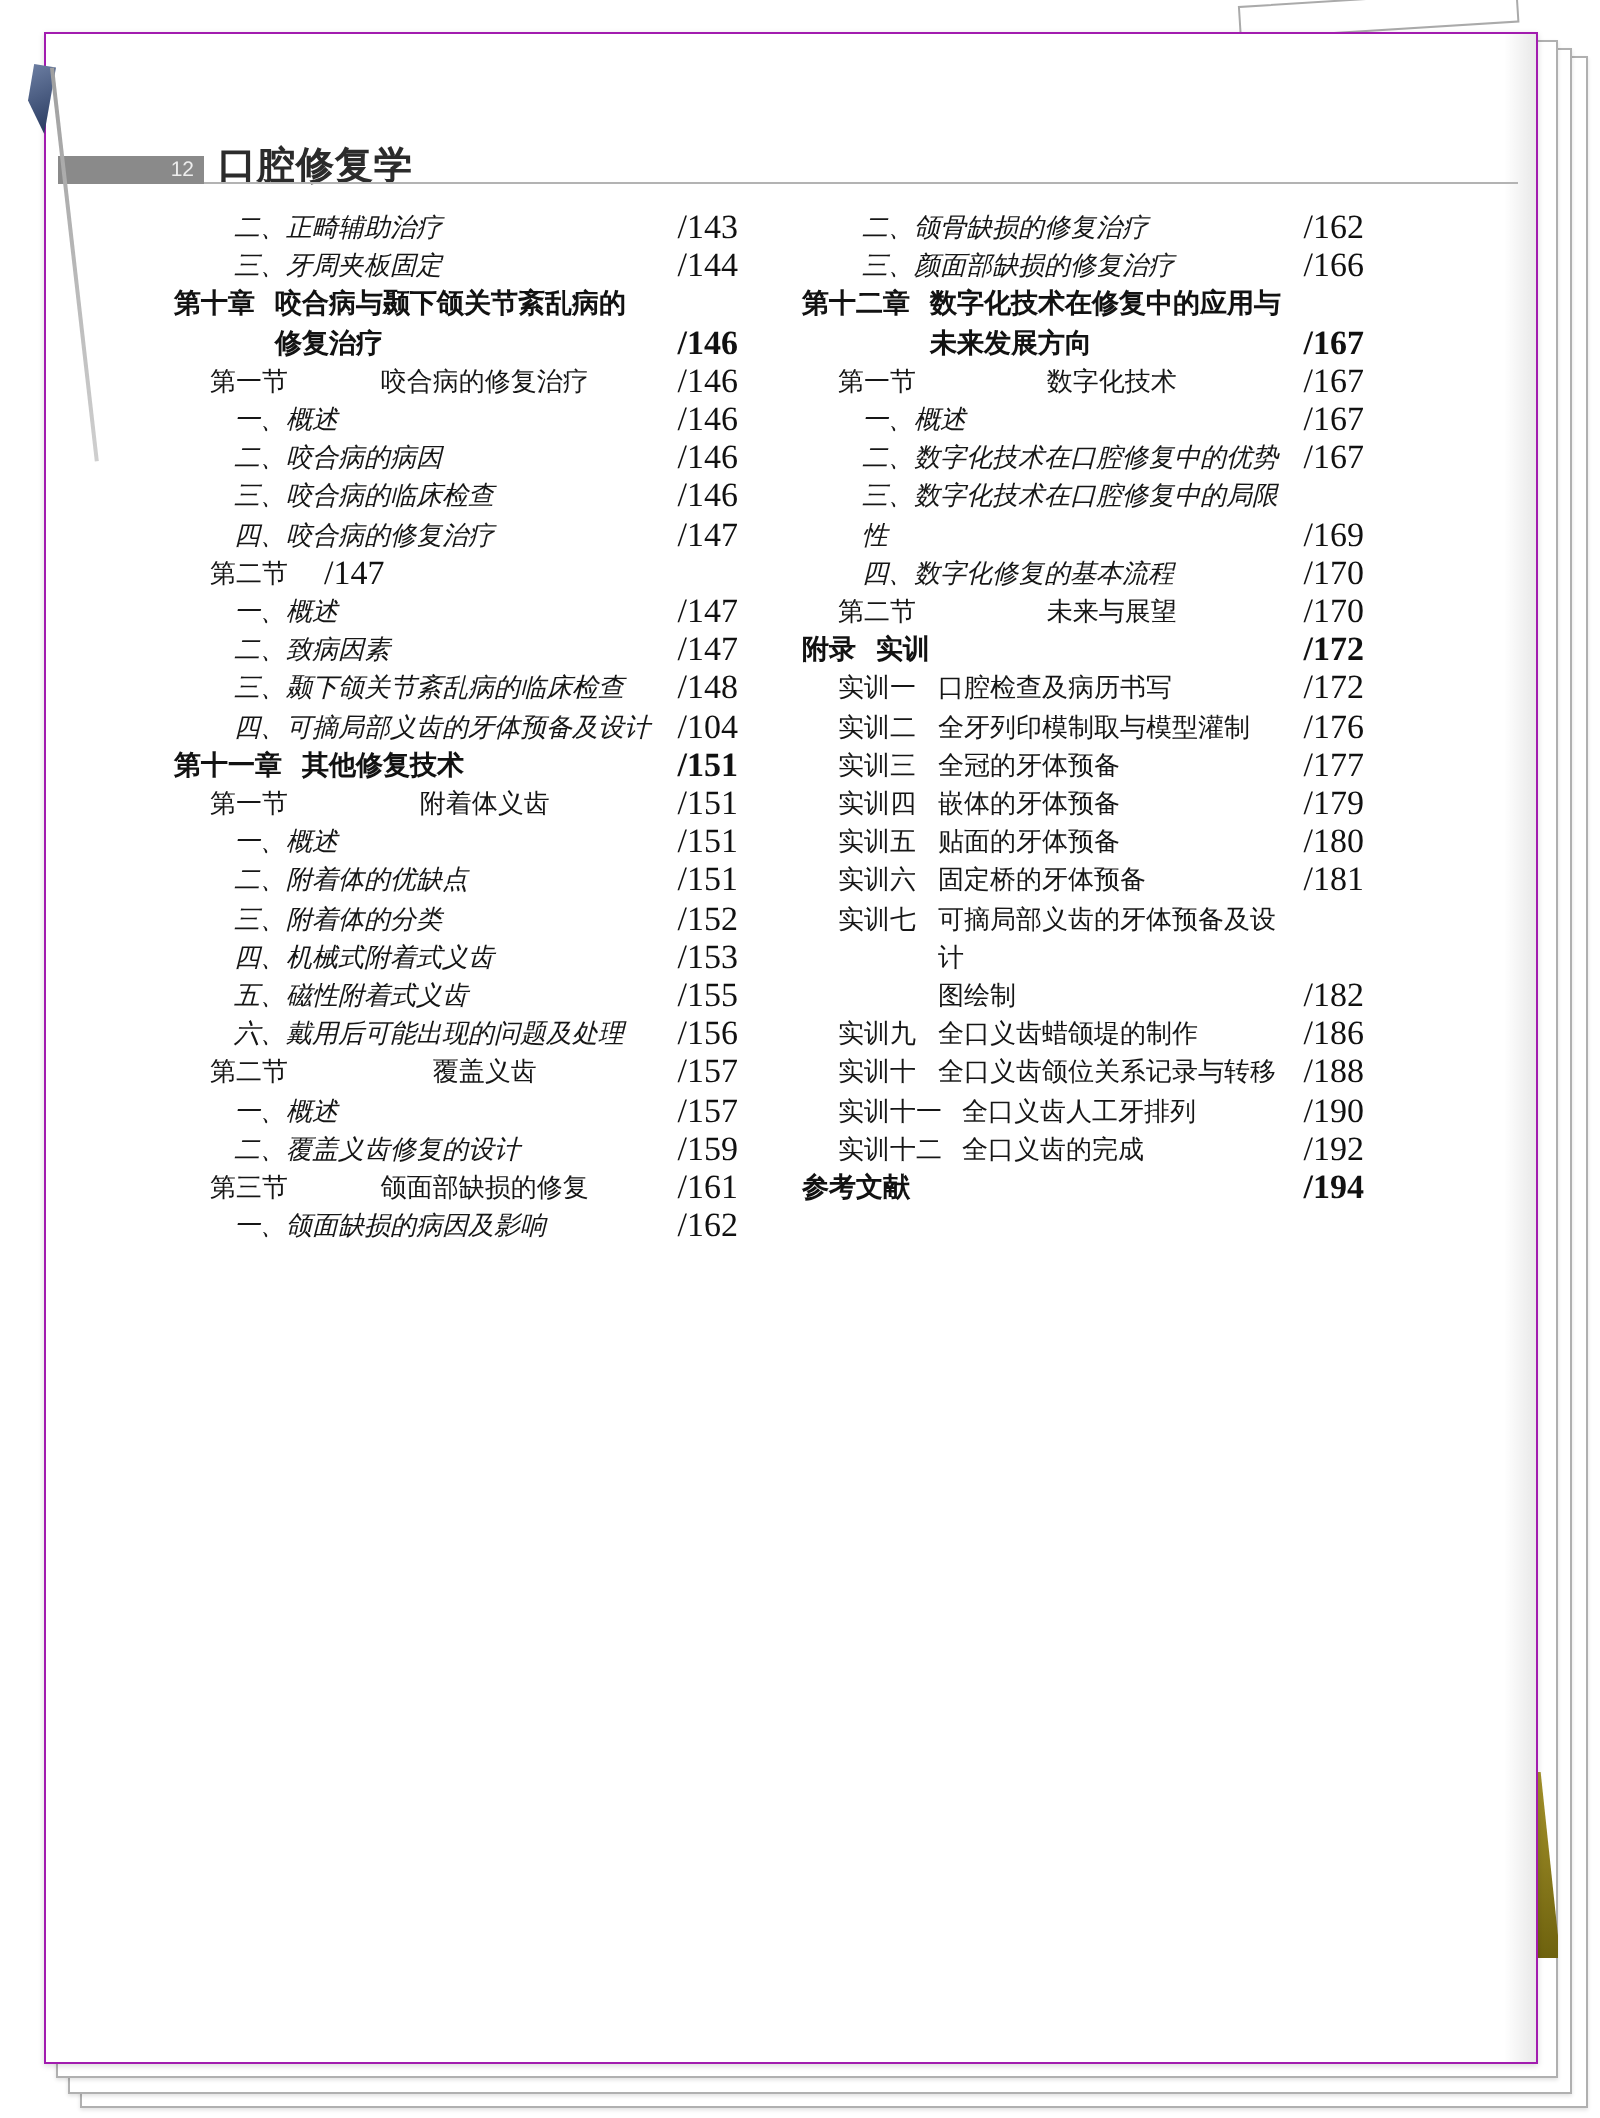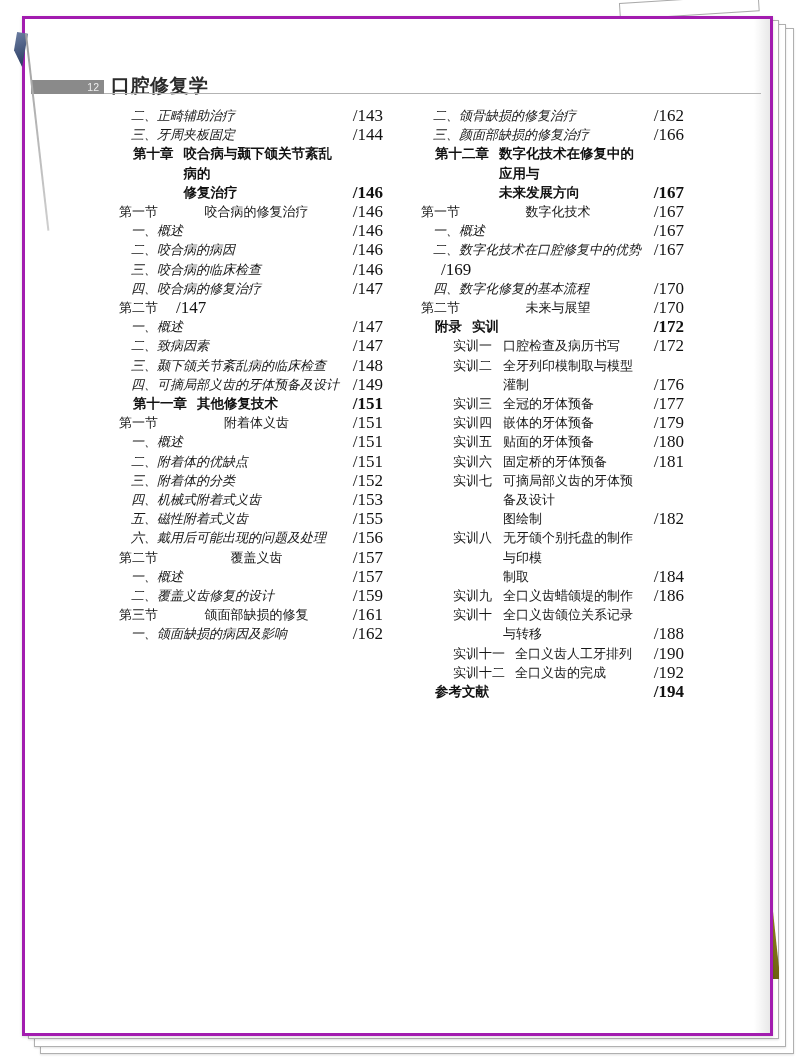--- a/index.html
+++ b/index.html
@@ -19,59 +19,59 @@
   .olive-tab { position:absolute; left:765px; top:886px; width:14px; height:93px; z-index:4;
                clip-path:polygon(10% 0, 38% 0, 100% 88%, 100% 100%, 4% 100%, 0 96%); }
   .navy-peek { position:absolute; left:14px; top:32px; width:14px; height:35px; z-index:6;
                clip-path:polygon(22% 0, 100% 5%, 58% 100%, 0 52%); }
   .curl-line { position:absolute; left:25px; top:34px; width:2px; height:198px;
                background:linear-gradient(to bottom, #9f9f9f, #cfcfcf);
                transform:rotate(-6.5deg); transform-origin:top left; z-index:6; }
 
   
   .page-main { position:absolute; left:22px; top:16px; width:745px; height:1014px;
-               background:#ffffff; border:3px solid #a21caf; z-index:5;
+               background:#ffffff; border:1px solid #a21caf; z-index:5;
                box-shadow:0 1px 3px rgba(0,0,0,0.15); }
   .edge-shade { position:absolute; top:0; right:0; bottom:0; width:16px;
                 background:linear-gradient(to right, rgba(0,0,0,0), rgba(0,0,0,0.09));
                 pointer-events:none; }
 
   
   .pagenum-bar { position:absolute; left:6px; top:61px; width:73px; height:14px;
                  display:flex; align-items:center; justify-content:flex-end;
                  padding-right:5px; box-sizing:border-box;
                  font-family:"Liberation Sans", sans-serif; font-size:10.5px; }
   .book-title { position:absolute; left:86px; top:59px; height:16px; line-height:16px;
                 font-family:"Liberation Sans", sans-serif; font-weight:bold;
                 font-size:19px; color:#2b2b2b; letter-spacing:0.5px; }
   .header-rule { position:absolute; left:79px; top:74px; width:657px; height:1px;
                  background:#b3b3b3; }
 
   
   .col { position:absolute; top:87px; }
-  .col-left  { left:76px;  width:282px; }
+  .col-left  { left:64px;  width:282px; }
   .col-right { left:378px; width:281px; }
 
   .row { display:flex; align-items:baseline; line-height:19.2px; font-size:13px;
          color:#161616; }
   .row .label { white-space:nowrap; margin-right:10px; }
   .row .label:empty { display:none; }
   .row .titles { flex:1 1 auto; min-width:0; }
   .row .t2 { display:block; }
   .row .t2:empty { display:none; }
   .row .page-no { margin-left:8px; align-self:flex-end; white-space:nowrap;
                   font-family:"Liberation Serif", serif; font-style:normal;
                   font-size:17px; color:#111111; line-height:19.2px; }
 
   .lvl-chapter, .lvl-backmatter {
       font-family:"Liberation Sans", sans-serif; font-weight:bold;
-      font-size:13.5px; color:#121212;margin-left:32px; }
+      font-size:13.5px; color:#121212; }
   .lvl-section  { padding-left:18px; font-family:"Liberation Serif", serif;text-align:center; }
   .lvl-exercise { padding-left:18px; font-family:"Liberation Serif", serif; }
-  .lvl-exercise .label { min-width:40px;margin-left:32px; }
+  .lvl-exercise .label { min-width:40px; }
   .lvl-item { padding-left:30px; font-family:"Liberation Serif", serif; }
   .lvl-item .titles { font-style:italic; }
 </style>
 </head>
 <body>
 
 <div class="stage">
 
   <div class="page-behind b3"></div>
   <div class="page-behind b2"></div>
@@ -137,21 +137,21 @@
           <div class="row lvl-item">
             <span class="titles"><span class="t1">二、致病因素</span></span>
             <span class="page-no">/147</span>
           </div>
           <div class="row lvl-item">
             <span class="titles"><span class="t1">三、颞下颌关节紊乱病的临床检查</span></span>
             <span class="page-no">/148</span>
           </div>
           <div class="row lvl-item">
             <span class="titles"><span class="t1">四、可摘局部义齿的牙体预备及设计</span></span>
-            <span class="page-no">/149</span>
+            <span class="page-no">/104</span>
           </div>
           <div class="row lvl-chapter">
             <span class="label">第十一章</span>
             <span class="titles"><span class="t1">其他修复技术</span></span>
             <span class="page-no">/151</span>
           </div>
           <div class="row lvl-section">
             <span class="label">第一节</span>
             <span class="titles"><span class="t1">附着体义齿</span></span>
             <span class="page-no">/151</span>
@@ -224,20 +224,21 @@
           </div>
           <div class="row lvl-item">
             <span class="titles"><span class="t1">一、概述</span></span>
             <span class="page-no">/167</span>
           </div>
           <div class="row lvl-item">
             <span class="titles"><span class="t1">二、数字化技术在口腔修复中的优势</span></span>
             <span class="page-no">/167</span>
           </div>
           <div class="row lvl-item">
+            <span class="titles"><span class="t1">三、数字化技术在口腔修复中的局限性</span></span>
             <span class="page-no">/169</span>
           </div>
           <div class="row lvl-item">
             <span class="titles"><span class="t1">四、数字化修复的基本流程</span></span>
             <span class="page-no">/170</span>
           </div>
           <div class="row lvl-section">
             <span class="label">第二节</span>
             <span class="titles"><span class="t1">未来与展望</span></span>
             <span class="page-no">/170</span>
@@ -276,25 +277,20 @@
             <span class="label">实训六</span>
             <span class="titles"><span class="t1">固定桥的牙体预备</span></span>
             <span class="page-no">/181</span>
           </div>
           <div class="row lvl-exercise">
             <span class="label">实训七</span>
             <span class="titles"><span class="t1">可摘局部义齿的牙体预备及设计</span><span class="t2">图绘制</span></span>
             <span class="page-no">/182</span>
           </div>
           <div class="row lvl-exercise">
-            <span class="label">实训八</span>
-            <span class="titles"><span class="t1">无牙颌个别托盘的制作与印模</span><span class="t2">制取</span></span>
-            <span class="page-no">/184</span>
-          </div>
-          <div class="row lvl-exercise">
             <span class="label">实训九</span>
             <span class="titles"><span class="t1">全口义齿蜡颌堤的制作</span></span>
             <span class="page-no">/186</span>
           </div>
           <div class="row lvl-exercise">
             <span class="label">实训十</span>
             <span class="titles"><span class="t1">全口义齿颌位关系记录与转移</span></span>
             <span class="page-no">/188</span>
           </div>
           <div class="row lvl-exercise">

